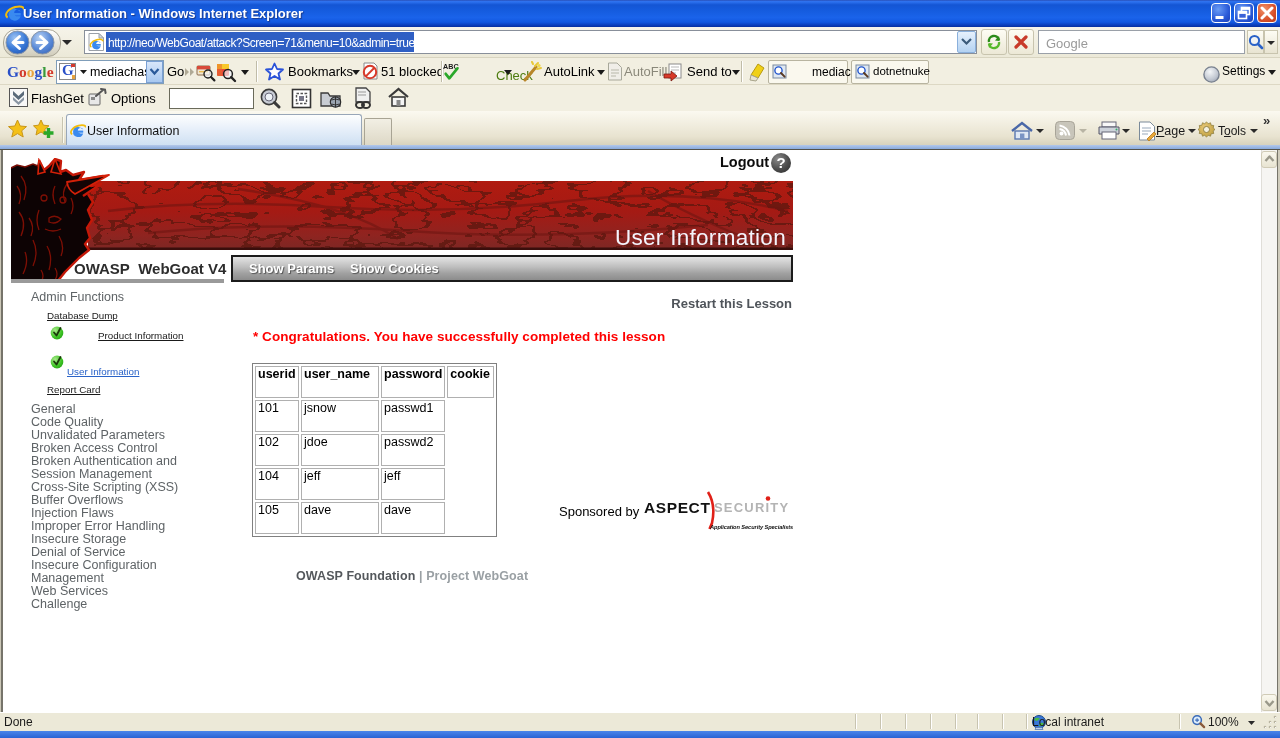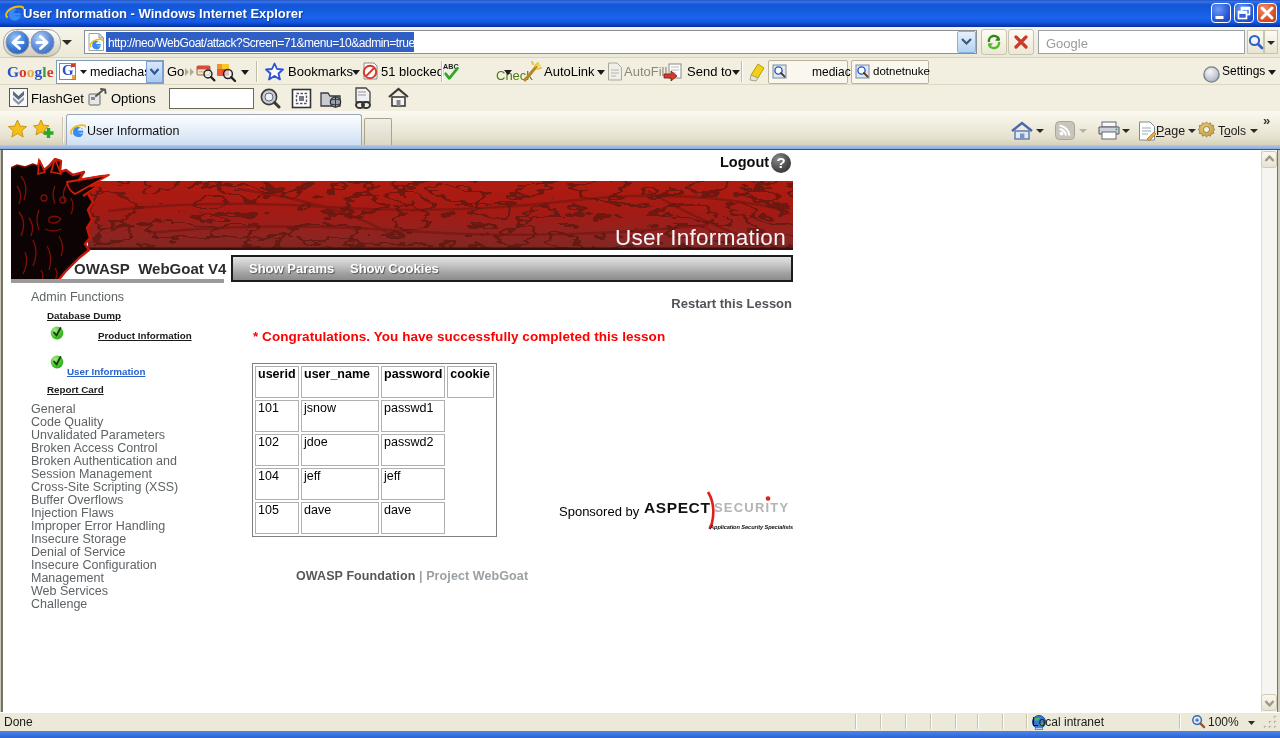--- a/index.html
+++ b/index.html
@@ -43,21 +43,21 @@
 .sep{top:714px;width:1px;height:15px;background:#c8c4b0;border-right:1px solid #fff;}
 
 #logout{left:720px;top:154px;font-size:14.5px;font-weight:bold;color:#0d0d0d;}
 #banner{left:88px;top:181px;width:705px;height:69px;}
 #bannertitle{left:0px;top:225px;width:786px;text-align:right;font-size:22.5px;color:#f4f4fc;letter-spacing:0.3px;}
 #owasptxt{left:74px;top:260px;font-size:15px;font-weight:bold;color:#2d2d2d;letter-spacing:0px;}
 #graybar{left:11px;top:279px;width:213px;height:4px;background:#9a9a9a;}
 #menubar{left:231px;top:255px;width:562px;height:27px;background:linear-gradient(#e4e4e4,#bcbcbc 45%,#a0a0a0 72%,#8c8c8c);border:2px solid #1b1b1b;box-sizing:border-box;}
 .menuitem{top:261px;font-size:13px;font-weight:bold;color:#fff;text-shadow:1px 1px 1px #555;}
 .side{font-size:12.5px;color:#5e6366;}
-.sidelink{font-size:9.8px;font-weight:bold;color:#1a1a1a;text-decoration:underline;letter-spacing:0px;}
+.sidelink{font-size:9.8px;font-weight:normal;color:#1a1a1a;text-decoration:underline;letter-spacing:0px;}
 #restart{left:592px;top:296px;width:200px;text-align:right;font-size:13px;font-weight:bold;color:#4f545a;}
 #congrats{left:253px;top:329px;font-size:13.5px;font-weight:bold;color:#f00;letter-spacing:0.05px;}
 
 #utable{left:252px;top:363px;border-collapse:separate;border-spacing:2px;border:1px solid #808080;background:#fff;}
 #utable td,#utable th{border:1px solid #b0b0b0;font-size:12.5px;padding:0 2px 16px 2px;text-align:left;vertical-align:top;font-weight:normal;height:14px;box-sizing:border-box;}
 #utable th{font-weight:bold;}
 #utable td.e{border:none;}
 #sponsor{left:559px;top:504px;font-size:13px;color:#000;}
 #footer{left:296px;top:569px;font-size:12.5px;font-weight:bold;color:#54585c;letter-spacing:0.1px;text-align:right;}
 #footer .lt{color:#9aa0a4;}

